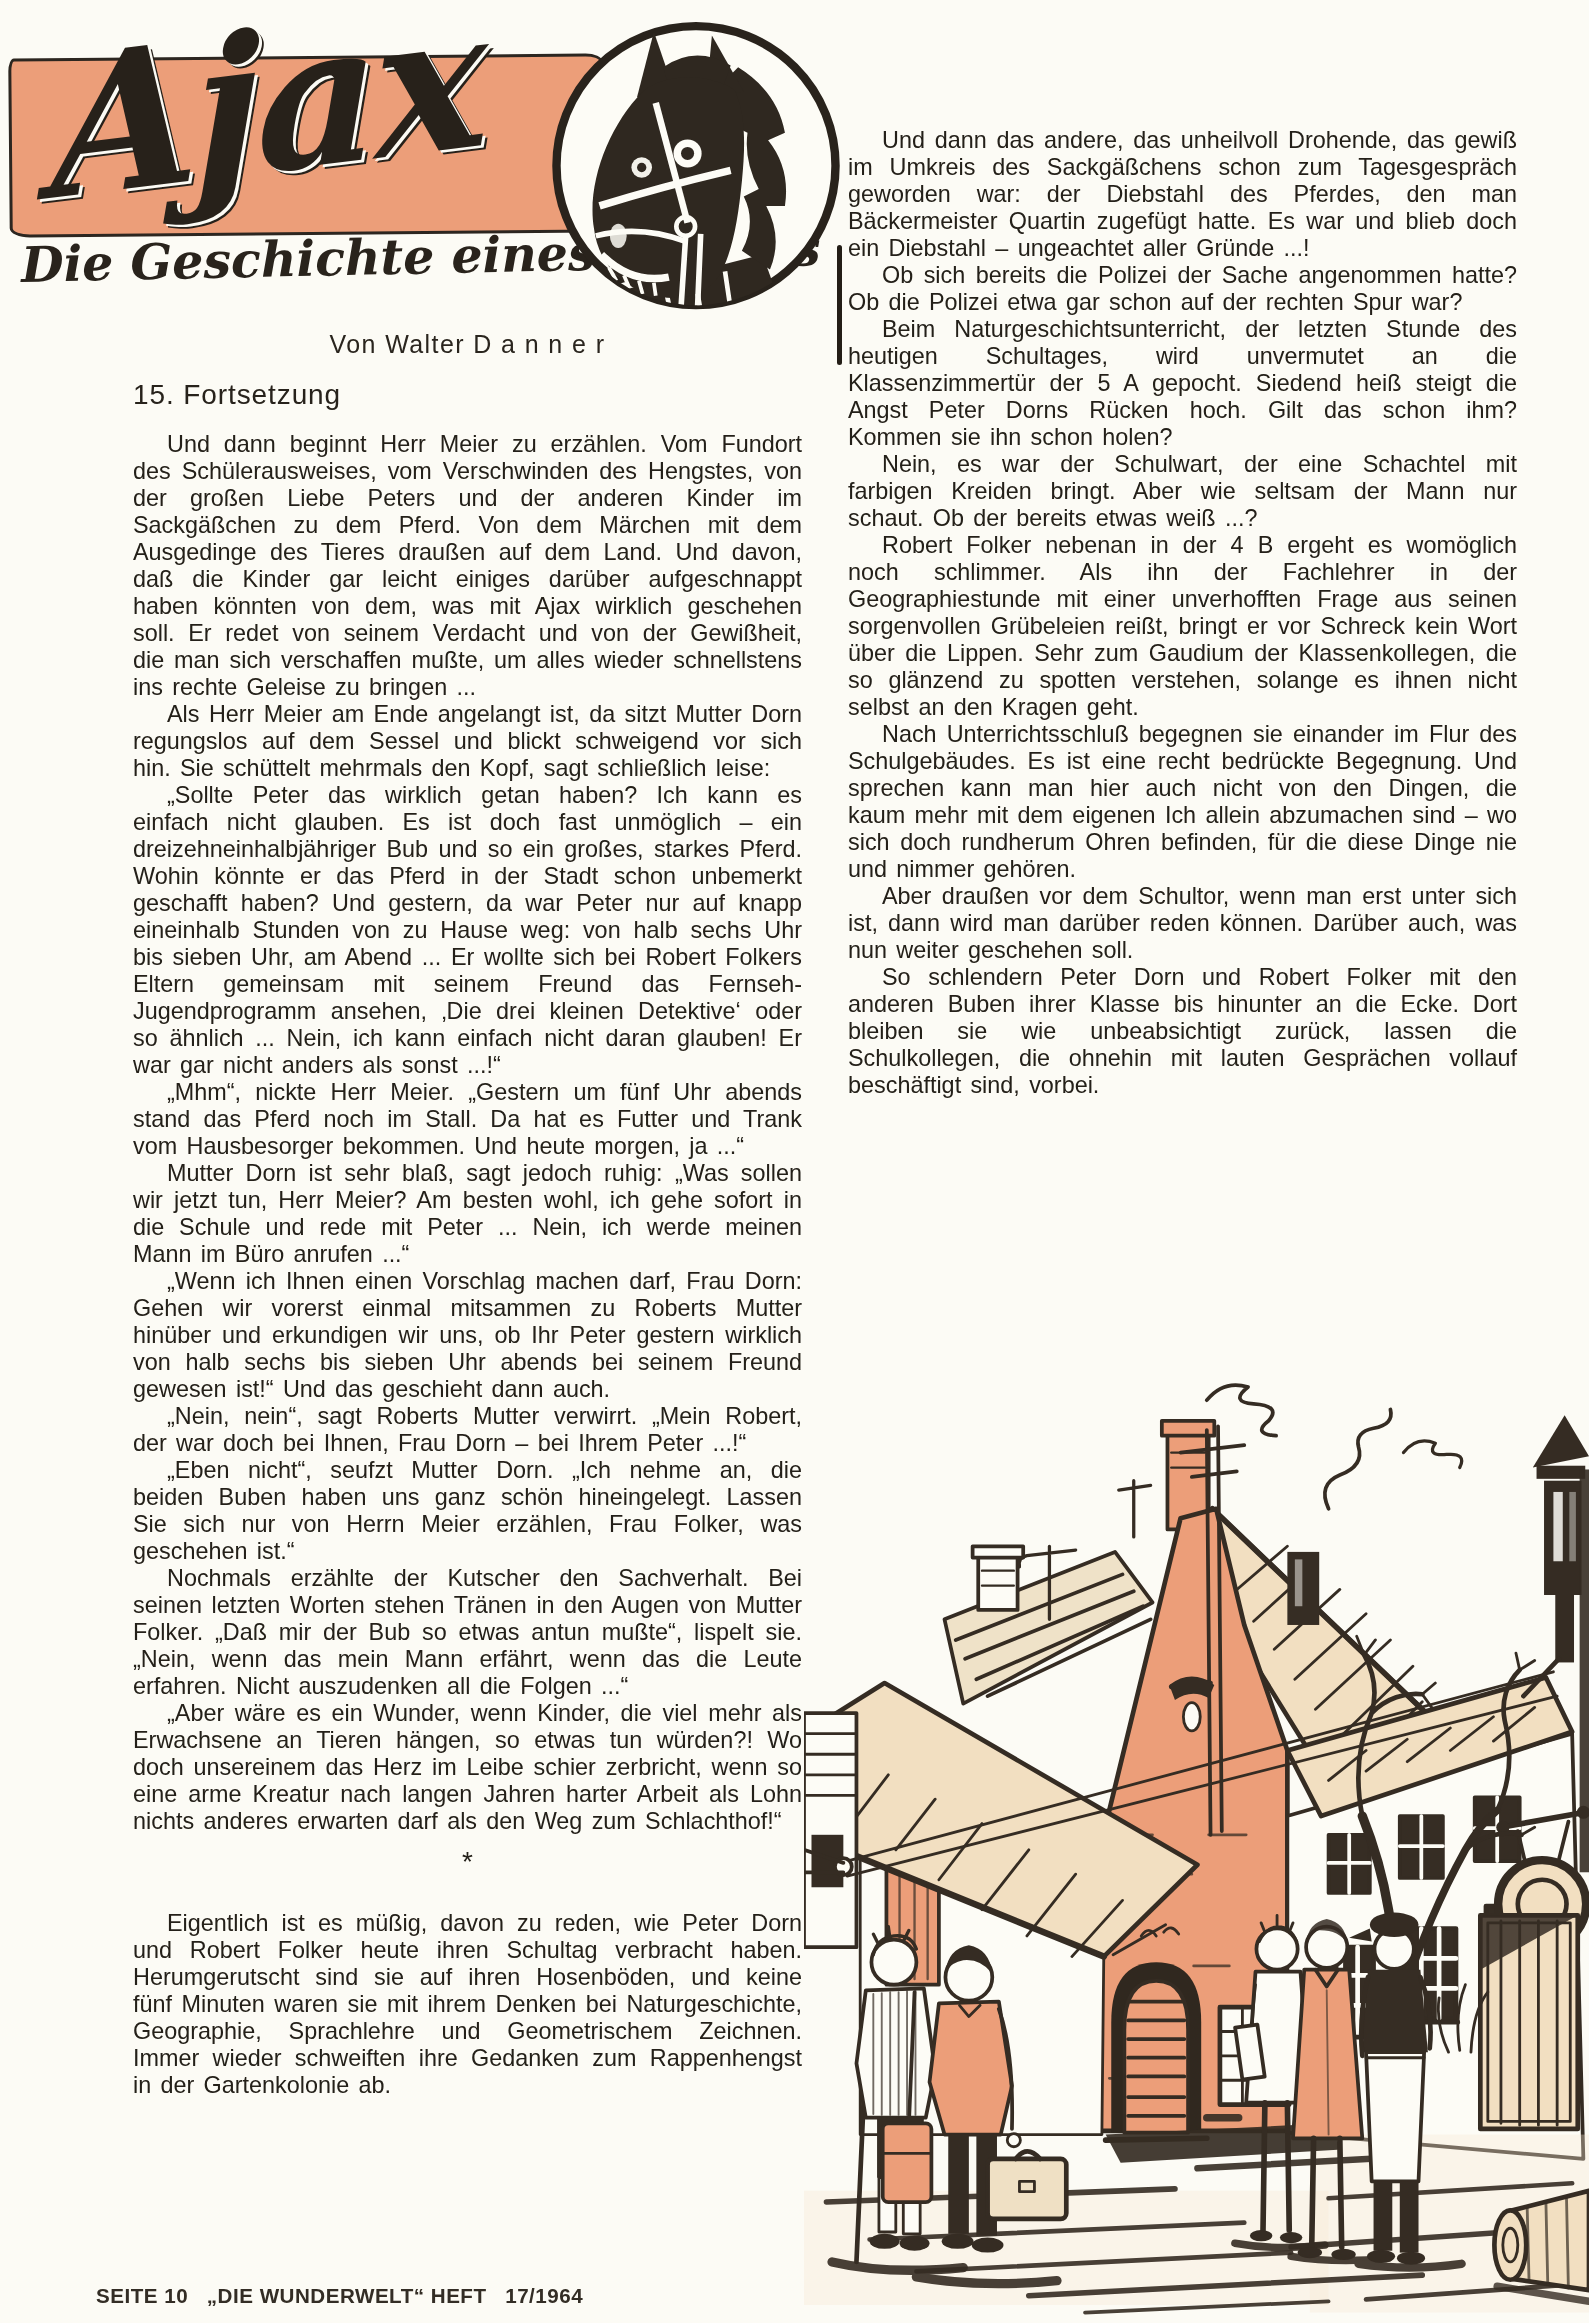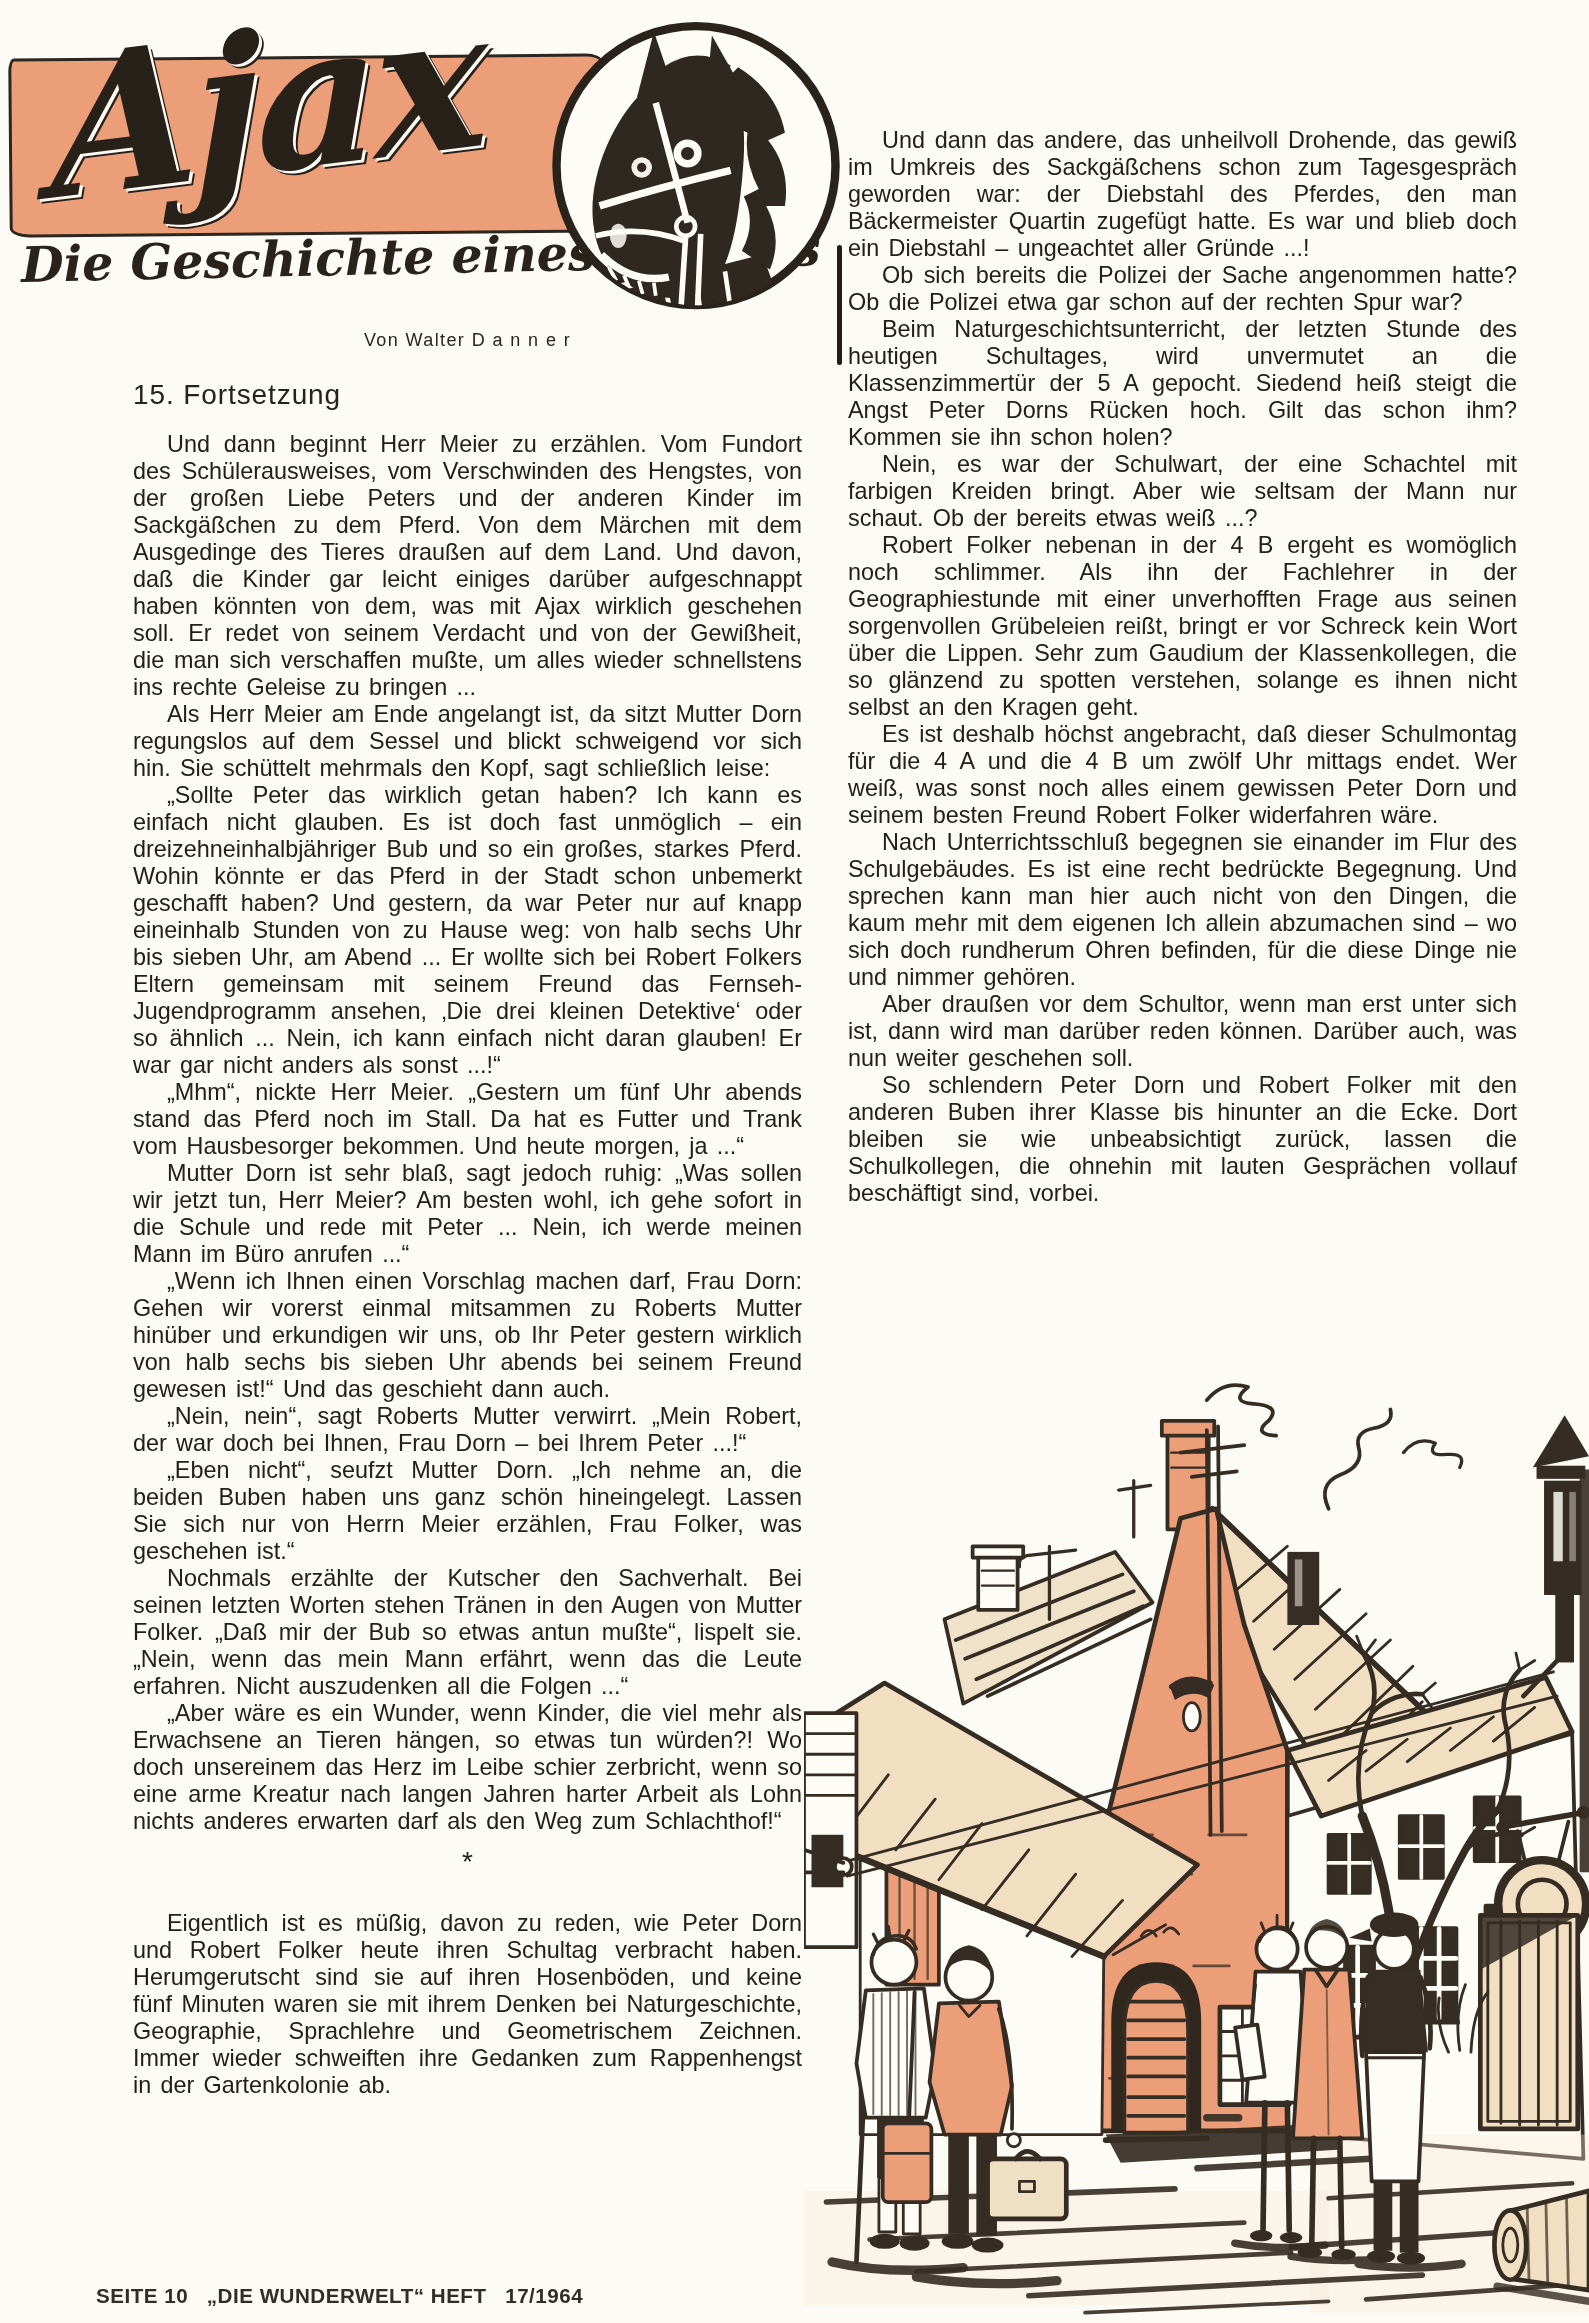--- a/index.html
+++ b/index.html
@@ -54,21 +54,21 @@
     position:absolute;
     left:545px; top:13px;
     z-index:4;
   }
   
   .byline{
     position:absolute;
     left:133px; top:330px;
     width:669px;
     text-align:center;
-    font-size:18px;
+    font-size:25px;
     letter-spacing:1.4px;
     color:#2a251e;
   }
   .chapter{
     position:absolute;
     left:133px; top:379px;
     width:669px;
     margin:0;
     font-size:28px;
     font-weight:normal;
@@ -187,21 +187,20 @@
     <div class="separator">*</div>
     <p class="closing">Eigentlich ist es müßig, davon zu reden, wie Peter Dorn und Robert Folker heute ihren Schultag verbracht haben. Herumgerutscht sind sie auf ihren Hosenböden, und keine fünf Minuten waren sie mit ihrem Denken bei Naturgeschichte, Geographie, Sprachlehre und Geometrischem Zeichnen. Immer wieder schweiften ihre Gedanken zum Rappenhengst in der Gartenkolonie ab.</p>
   </section>
 
   <section class="col col-right">
     <p>Und dann das andere, das unheilvoll Drohende, das gewiß im Umkreis des Sackgäßchens schon zum Tagesgespräch geworden war: der Diebstahl des Pferdes, den man Bäckermeister Quartin zugefügt hatte. Es war und blieb doch ein Diebstahl – ungeachtet aller Gründe ...!</p>
     <p>Ob sich bereits die Polizei der Sache angenommen hatte? Ob die Polizei etwa gar schon auf der rechten Spur war?</p>
     <p>Beim Naturgeschichtsunterricht, der letzten Stunde des heutigen Schultages, wird unvermutet an die Klassenzimmertür der 5 A gepocht. Siedend heiß steigt die Angst Peter Dorns Rücken hoch. Gilt das schon ihm? Kommen sie ihn schon holen?</p>
     <p>Nein, es war der Schulwart, der eine Schachtel mit farbigen Kreiden bringt. Aber wie seltsam der Mann nur schaut. Ob der bereits etwas weiß ...?</p>
     <p>Robert Folker nebenan in der 4 B ergeht es womöglich noch schlimmer. Als ihn der Fachlehrer in der Geographiestunde mit einer unverhofften Frage aus seinen sorgenvollen Grübeleien reißt, bringt er vor Schreck kein Wort über die Lippen. Sehr zum Gaudium der Klassenkollegen, die so glänzend zu spotten verstehen, solange es ihnen nicht selbst an den Kragen geht.</p>
-    <p>Es ist deshalb höchst angebracht, daß dieser Schulmontag für die 4 A und die 4 B um zwölf Uhr mittags endet. Wer weiß, was sonst noch alles einem gewissen Peter Dorn und seinem besten Freund Robert Folker widerfahren wäre.</p>
     <p>Nach Unterrichtsschluß begegnen sie einander im Flur des Schulgebäudes. Es ist eine recht bedrückte Begegnung. Und sprechen kann man hier auch nicht von den Dingen, die kaum mehr mit dem eigenen Ich allein abzumachen sind – wo sich doch rundherum Ohren befinden, für die diese Dinge nie und nimmer gehören.</p>
     <p>Aber draußen vor dem Schultor, wenn man erst unter sich ist, dann wird man darüber reden können. Darüber auch, was nun weiter geschehen soll.</p>
     <p>So schlendern Peter Dorn und Robert Folker mit den anderen Buben ihrer Klasse bis hinunter an die Ecke. Dort bleiben sie wie unbeabsichtigt zurück, lassen die Schulkollegen, die ohnehin mit lauten Gesprächen vollauf beschäftigt sind, vorbei.</p>
   </section>
 
   <svg class="scene" width="785" height="1014" viewBox="0 0 838 1082" aria-hidden="true" stroke-linecap="round" stroke-linejoin="round">
 
     <g>
       <polygon points="150,330 332,258 372,312 170,420" fill="#efe2c8" stroke="#352c23" stroke-width="4"></polygon>
       <path d="M162,352 L340,282 M172,372 L352,300 M184,394 L362,316 M196,412 L370,330" stroke="#352c23" stroke-width="4" fill="none"></path>

